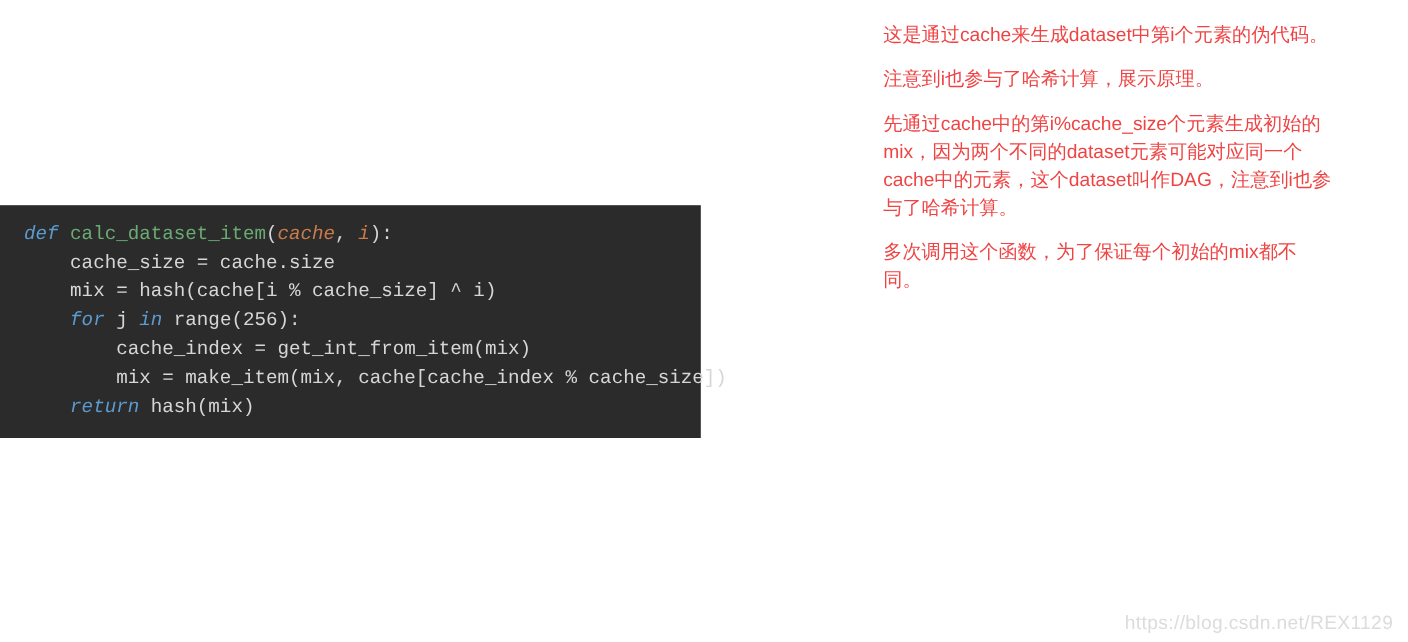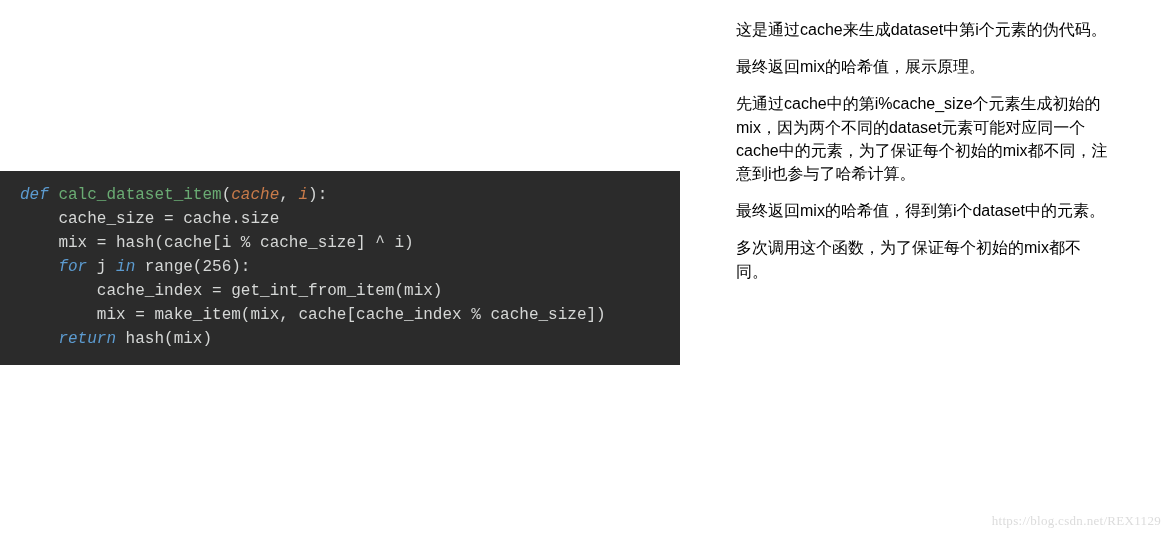--- a/index.html
+++ b/index.html
@@ -26,71 +26,70 @@
       align-items: center;
       padding-left: 0;
     }
     .code-block {
       background: #2b2b2b;
       color: #a9b7c6;
       font-family: Consolas, "Courier New", monospace;
       font-size: 16px;
       line-height: 1.5;
       padding: 12px 20px 14px 20px;
-      width: 680px;
+      width: 584px;
       white-space: pre;
     }
     .kw-def { color: #5c9bd0; font-style: italic; }
     .kw-for { color: #5c9bd0; font-style: italic; }
     .kw-in { color: #5c9bd0; font-style: italic; }
     .kw-return { color: #5c9bd0; font-style: italic; }
     .fn-name { color: #6aab73; }
     .param { color: #c97b4a; font-style: italic; }
     .ident { color: #d5d7d6; }
     .op { color: #d5d7d6; }
     .num { color: #d5d7d6; }
     .punct { color: #d5d7d6; }
 
     .right-panel {
       width: 420px;
       padding: 18px 30px 0 16px;
-      color: #000000;
+      color: #ef4444;
       font-size: 16px;
       line-height: 1.45;
     }
     .right-panel p {
       margin-bottom: 14px;
       word-break: break-word;
     }
     .watermark {
       position: absolute;
       bottom: 6px;
       right: 12px;
       color: #dcdcdc;
-      font-size: 13px;
-      font-family: Liberation Serif, serif;
+      font-size: 16px;
+      font-family: Liberation Sans, sans-serif;
       letter-spacing: 0.3px;
     }
   </style>
 </head>
 <body>
 
 <div class="container">
   <div class="left-panel">
     <div class="code-block"><span class="kw-def">def</span><span class="fn-name"> calc_dataset_item</span><span class="punct">(</span><span class="param">cache</span><span class="punct">, </span><span class="param">i</span><span class="punct">):</span>
 <span class="ident">    cache_size = cache.size</span>
 <span class="ident">    mix = hash(cache[i </span><span class="op">%</span><span class="ident"> cache_size] ^ i)</span>
 <span class="kw-for">    for</span><span class="ident"> j </span><span class="kw-in">in</span><span class="ident"> range(</span><span class="num">256</span><span class="punct">):</span>
 <span class="ident">        cache_index = get_int_from_item(mix)</span>
 <span class="ident">        mix = make_item(mix, cache[cache_index </span><span class="op">%</span><span class="ident"> cache_size])</span>
 <span class="kw-return">    return</span><span class="ident"> hash(mix)</span></div>
   </div>
 
   <div class="right-panel">
     <p>这是通过cache来生成dataset中第i个元素的伪代码。</p>
-    <p>最终返回mix的哈希值，展示原理。</p>
-    <p>先通过cache中的第i%cache_size个元素生成初始的mix，因为两个不同的dataset元素可能对应同一个cache中的元素，为了保证每个初始的mix都不同，注意到i也参与了哈希计算。</p>
-    <p>最终返回mix的哈希值，得到第i个dataset中的元素。</p>
+    <p>注意到i也参与了哈希计算，展示原理。</p>
+    <p>先通过cache中的第i%cache_size个元素生成初始的mix，因为两个不同的dataset元素可能对应同一个cache中的元素，这个dataset叫作DAG，注意到i也参与了哈希计算。</p>
     <p>多次调用这个函数，为了保证每个初始的mix都不同。</p>
   </div>
 </div>
 
 <div class="watermark">https://blog.csdn.net/REX1129</div>
 
 </body></html>

